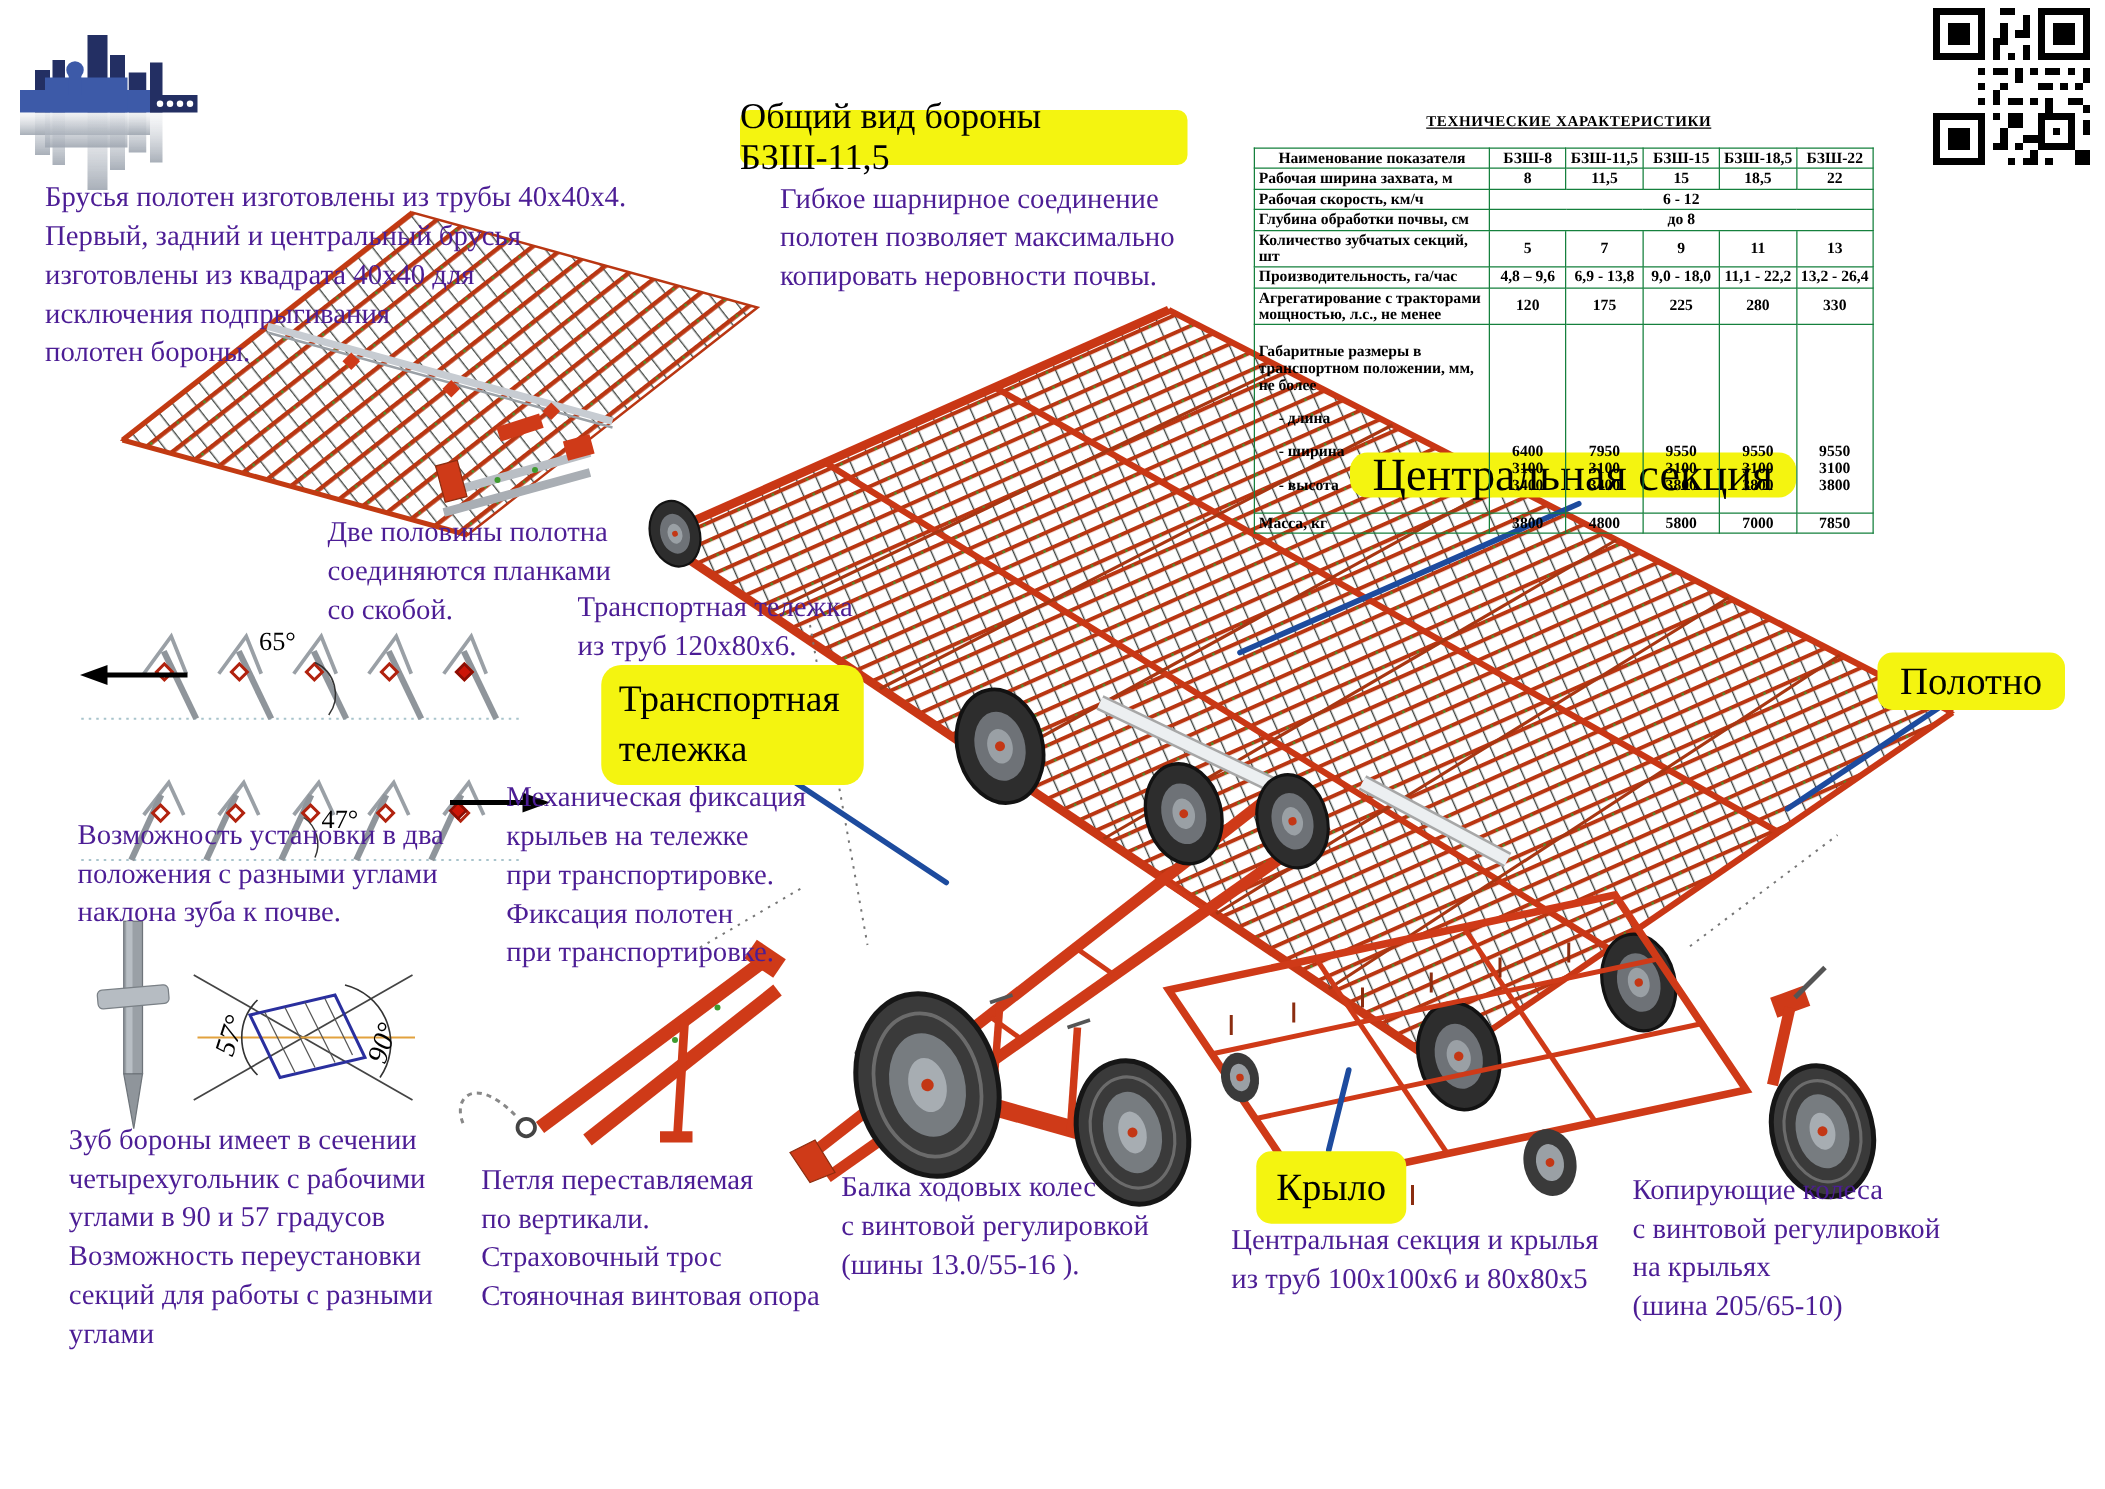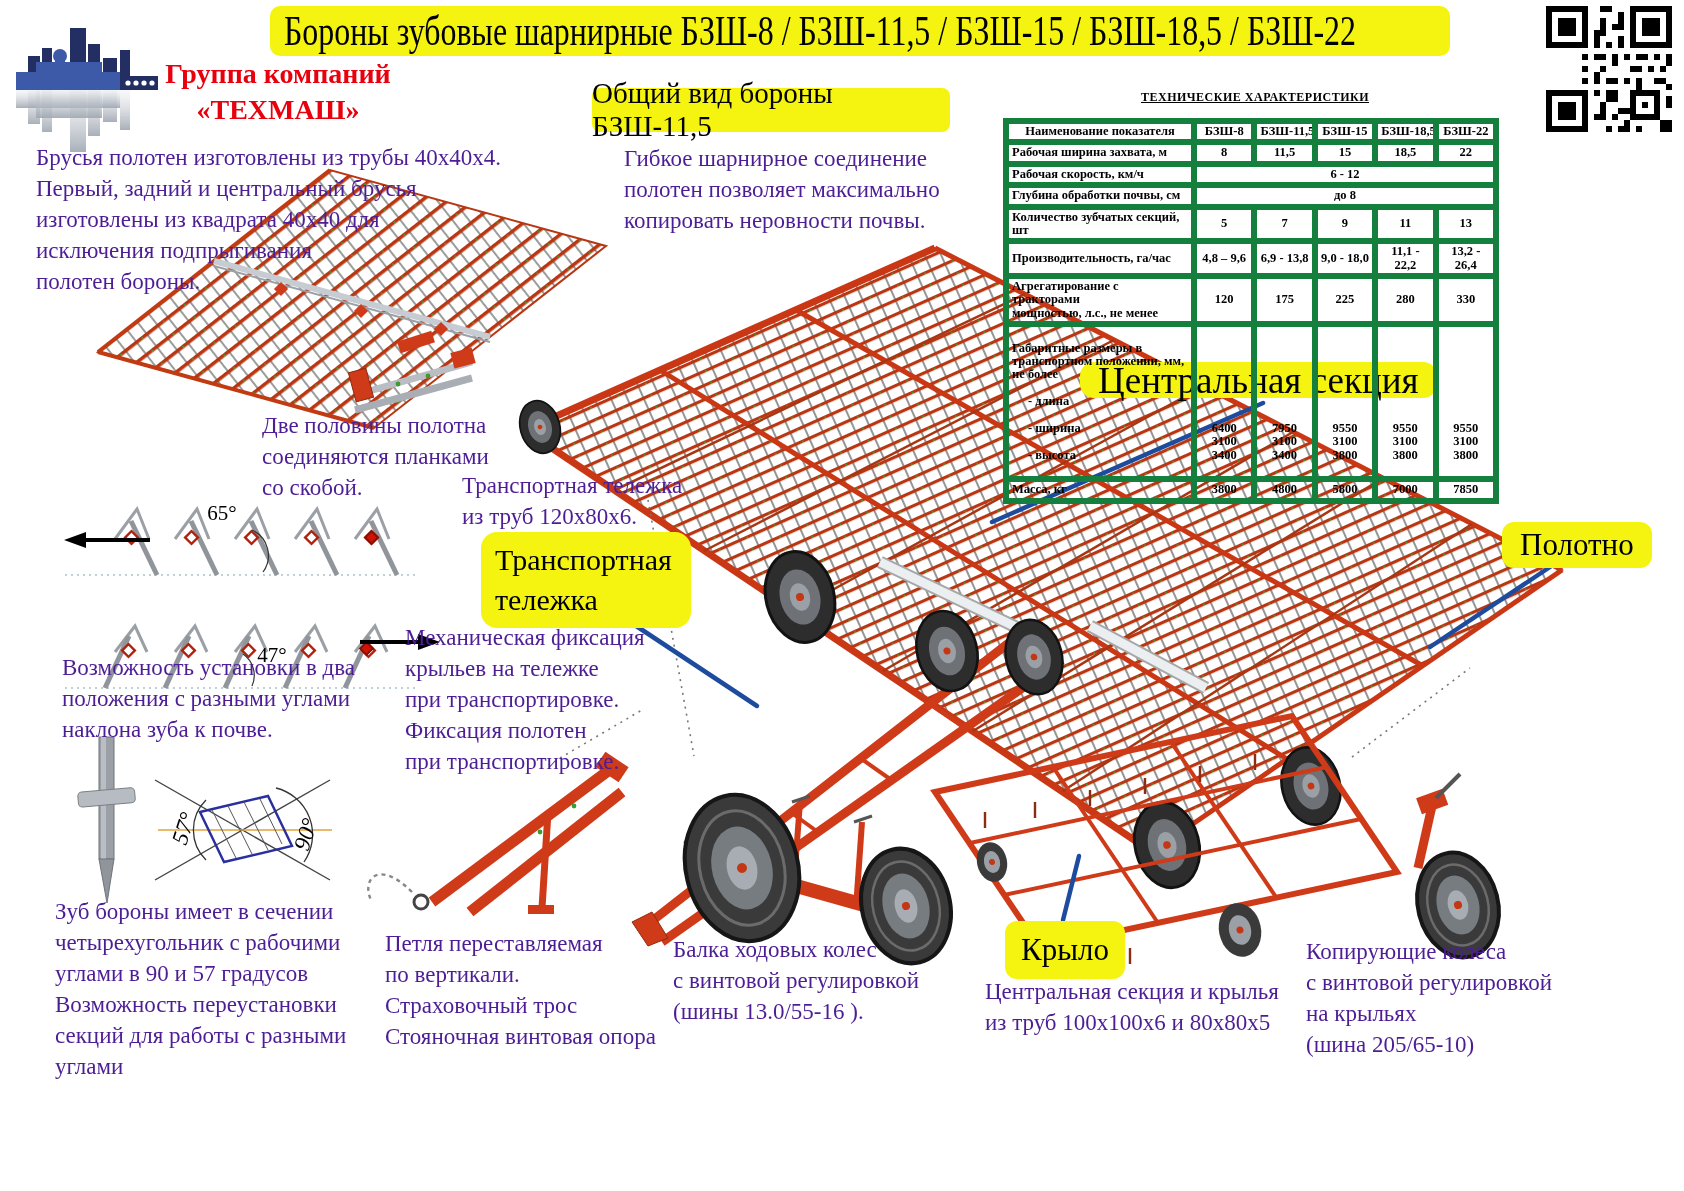--- a/index.html
+++ b/index.html
@@ -17,21 +17,21 @@
   .lbl-central{left:1080px;top:362px;height:36px;padding:0 18px;font-size:37px;border-radius:14px;}
   .lbl-polotno{left:1502px;top:522px;height:46px;padding:0 18px;font-size:31px;border-radius:12px;}
   .lbl-trolley{left:481px;top:532px;width:182px;padding:8px 14px;font-size:30px;line-height:40px;
                border-radius:16px;white-space:pre-line;}
   .lbl-wing{left:1005px;top:921px;height:58px;padding:0 16px;font-size:31px;border-radius:12px;}
   .company{position:absolute;left:150px;top:56px;width:256px;text-align:center;color:#E8000D;
            font-weight:bold;font-size:28px;line-height:36px;white-space:pre-line;}
   .tbl-title{position:absolute;left:1030px;top:90px;width:450px;text-align:center;
              font-weight:bold;font-size:12px;text-decoration:underline;letter-spacing:.5px;}
   table.tt{position:absolute;left:1003px;top:118px;width:496px;border-collapse:collapse;table-layout:fixed;}
-  table.tt td{border:6px solid #15803d;font-family:"Liberation Serif",serif;font-weight:bold;
+  table.tt td{border:1px solid #15803d;font-family:"Liberation Serif",serif;font-weight:bold;
               font-size:12.5px;line-height:1.07;padding:1px 3px;text-align:center;
               vertical-align:middle;white-space:pre-line;overflow:hidden;}
   table.tt td.l{text-align:left;}
   table.tt td.dims{vertical-align:bottom;}
   .sub{padding-left:16px;}
 </style>
 </head>
 <body>
 
 <div id="poster">
@@ -371,25 +371,20 @@
         <rect x="8" y="18" width="2" height="1"></rect>
         <rect x="11" y="18" width="1" height="1"></rect>
       <rect x="13" y="19" width="1" height="1"></rect>
         <rect x="10" y="20" width="1" height="1"></rect>
         <rect x="12" y="20" width="2" height="1"></rect>
       <rect x="15" y="20" width="1" height="1"></rect>
         <rect x="19" y="19" width="2" height="2"></rect>
     </g>
   </svg>
 
-  <div class="ylabel main-title">
-      <span>Бороны зубовые шарнирные БЗШ-8 / БЗШ-11,5 / БЗШ-15 / БЗШ-18,5 / БЗШ-22</span>
-    </div>
-  <div class="company">Группа компаний
-«ТЕХМАШ»</div>
 
   <div class="ylabel center overview">Общий вид бороны БЗШ-11,5</div>
   <div class="ylabel center lbl-central">Центральная секция</div>
   <div class="ylabel center lbl-polotno">Полотно</div>
   <div class="ylabel lbl-trolley">Транспортная
 тележка</div>
   <div class="ylabel center lbl-wing">Крыло</div>
 
   <div class="note" style="left:36px;top:142px;width:470px">Брусья полотен изготовлены из трубы 40х40х4.
 Первый, задний и центральный брусья

